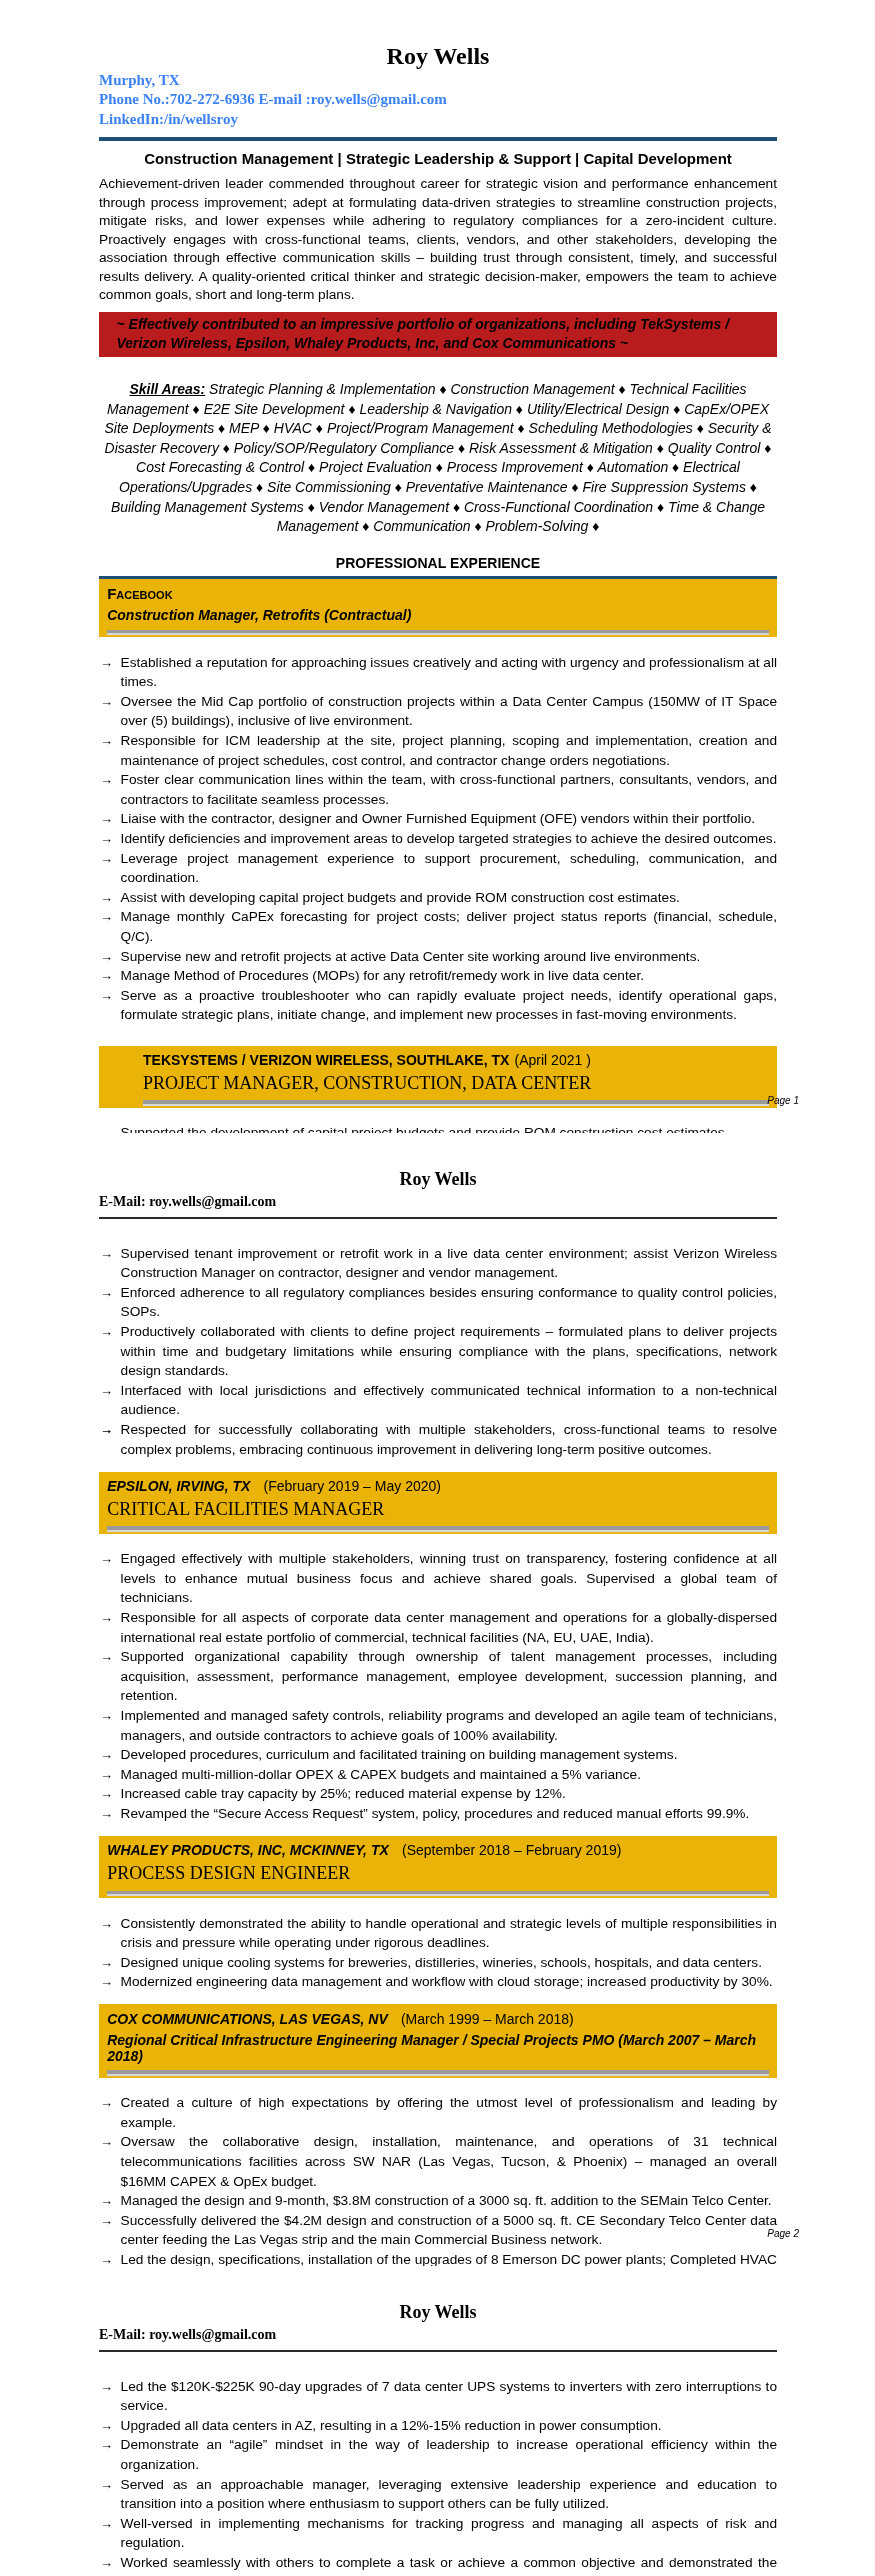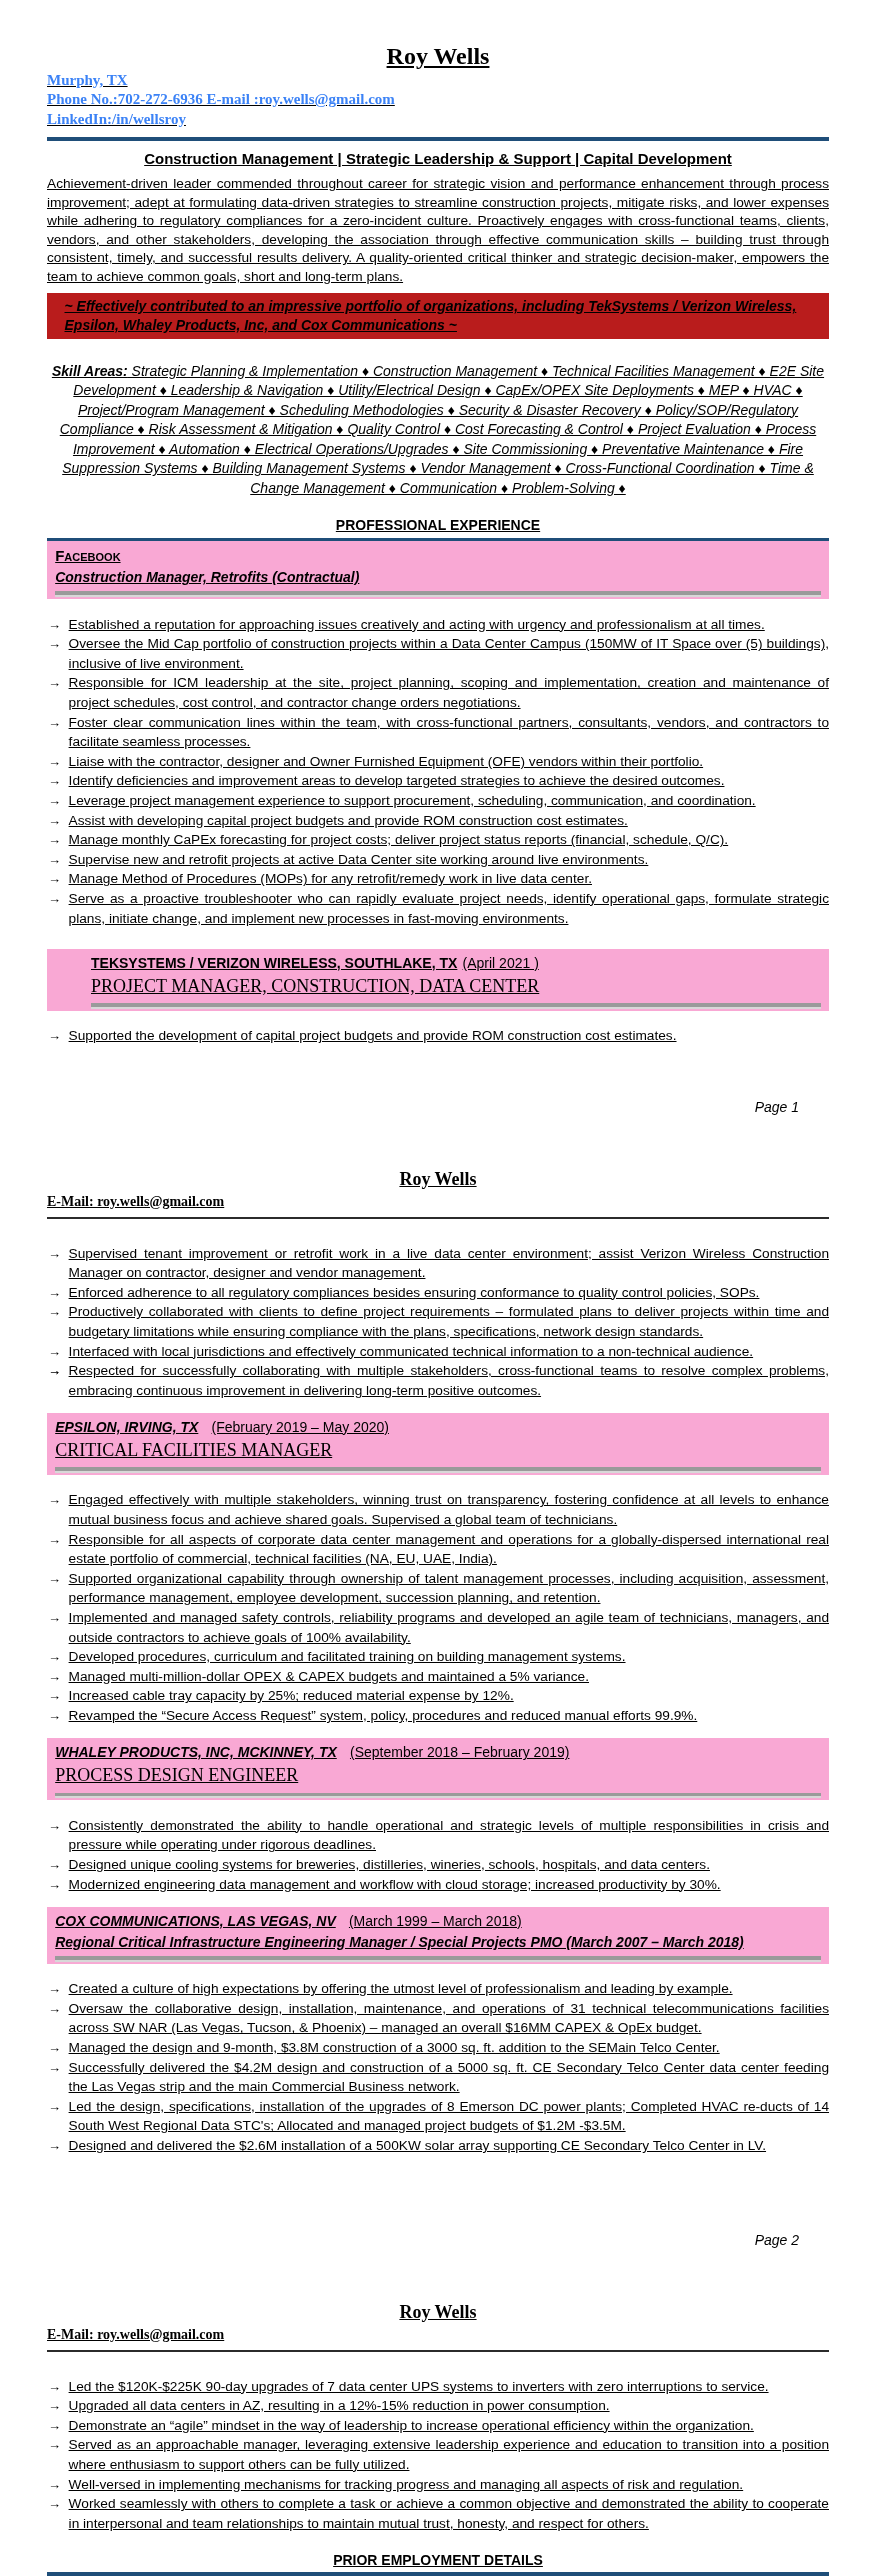--- a/index.html
+++ b/index.html
@@ -1,37 +1,37 @@
 <!DOCTYPE html>
 <html style="font-size:8.2px"><head>
 <meta charset="utf-8">
 <title>Roy Wells Resume</title>
 <style>
   html,body { margin:0; padding:0; background:#ffffff; }
   body { width:876px; font-family:"Liberation Sans", sans-serif; color:#000; }
   .page { position:relative; width:876px; height:1133px; background:#fff; overflow:hidden; }
-  .inner { margin:0 47px;text-decoration:underline; }
+  .inner { margin:0 99px; }
 
   
   .p1-name { padding-top:43px; text-align:center; font-family:"Liberation Serif",serif;
              font-weight:bold; font-size:24px; line-height:1.15; }
   .p1-sub  { font-family:"Liberation Serif",serif; font-weight:bold;
              font-size:15px; line-height:19.6px; color:#3b82f6; }
   .rule-navy { height:3.6px; background:#1F4E79; margin-top:7.7px; }
   .rule-navy.thin { height:3.1px; margin-top:4.6px; }
   .headline { margin-top:9.3px; text-align:center; font-weight:bold; font-size:15px; }
   .summary  { margin-top:8.2px; font-size:13.7px; line-height:18.5px; text-align:justify; }
   .highlight { margin-top:7.2px; background:#b91c1c; font-weight:bold; font-style:italic;
                font-size:14px; line-height:19px; padding:3.6px 17.5px; }
   .skills { margin-top:23px; font-style:italic; font-size:14px; line-height:19.6px; text-align:center; }
   .skills-label { font-weight:bold; text-decoration:underline; }
   .section-title { margin-top:18.5px; text-align:center; font-weight:bold; font-size:14px; }
 
   
-  .job-header { background:#f9a8d4; padding:6.2px 8.2px 4.1px; }
+  .job-header { background:#eab308; padding:6.2px 8.2px 4.1px; }
   .job-header.mt { margin-top:12.4px; }
   .job-header.mt-lg { margin-top:20.6px;padding-left:44px; }
   .job-company { font-weight:bold; font-size:14px; }
   .job-company .date { font-weight:normal; margin-left:5.2px; }
   .job-company.bi { font-style:italic; }
   .job-company.bi .date { font-style:normal;padding-left:8px; }
   .fb-company { font-variant:small-caps; font-size:15px; }
   .job-role-italic { font-weight:bold; font-style:italic; font-size:14px; margin-top:5.2px; }
   .job-role-serif  { font-family:"Liberation Serif",serif; font-size:18px; margin-top:5.2px; }
   .job-divider { height:3.6px; background:#9A9A9A; margin-top:6.2px; box-shadow:0 2.1px 0 #D8D8D8; }
@@ -42,21 +42,21 @@
   .bullet { position:relative; padding-left:21.6px; font-size:13.7px; line-height:19.6px; text-align:justify; }
   .bullet .arrow { position:absolute; left:1px; top:0; font-size:13px; }
 
   
   .cont-name  { padding-top:37px; text-align:center; font-family:"Liberation Serif",serif;
                 font-weight:bold; font-size:18px; line-height:1.1; }
   .cont-email { text-align:left; font-family:"Liberation Serif",serif; font-weight:bold;
                 font-size:14px; margin-top:4.1px; }
   .rule-black { height:1.5px; background:#2b2b2b; margin-top:7.2px; }
 
-  .page-num { position:absolute; right:77px; bottom:18px; font-style:italic; font-size:14px; }
+  .page-num { position:absolute; right:77px; bottom:27px; font-style:italic; font-size:10px; }
 </style>
 </head>
 <body>
 
 <div>
 
   <div class="page">
     <div class="inner">
       <div class="p1-name">Roy Wells</div>
       <div class="p1-sub">Murphy, TX</div>

